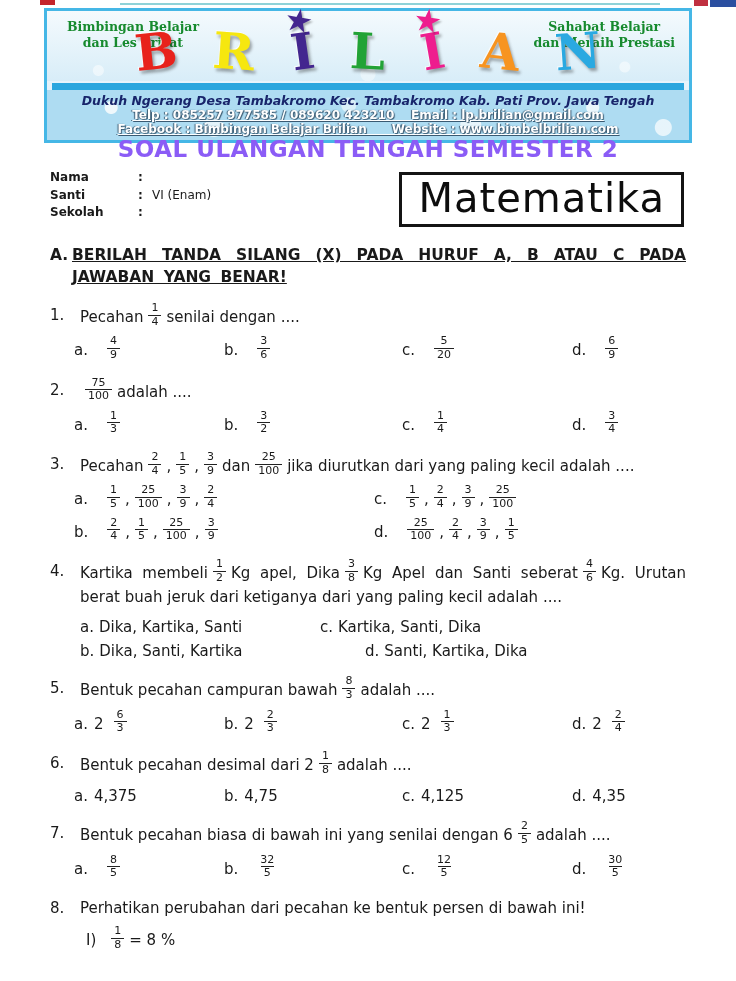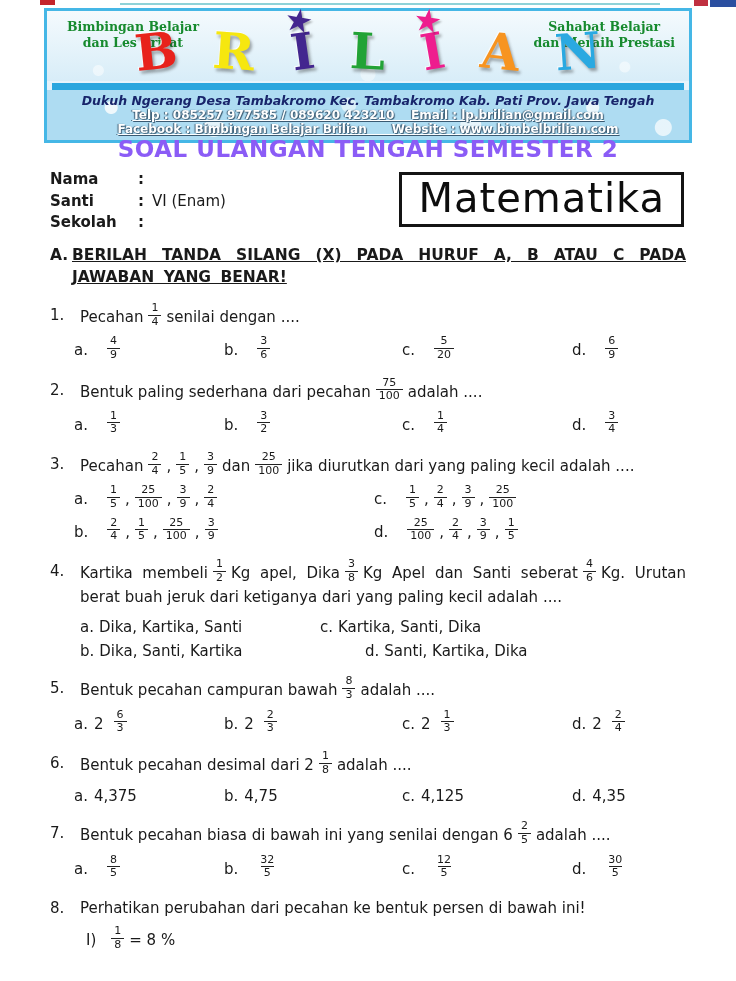--- a/index.html
+++ b/index.html
@@ -63,21 +63,21 @@
   .addr-line { white-space:pre; font-weight:bold; }
   .addr-1 { font-size:12.5px; color:#18256b;font-style:italic; }
   .addr-2, .addr-3 { font-size:12px; color:#ffffff; text-shadow:1px 1px 1px #3a5a72, -1px 0 1px #3a5a72;text-decoration:underline; }
 
   
   .main { position:absolute; left:50px; top:136px; width:636px; }
   .page-title {
     text-align:center; font-weight:bold; font-size:23px; letter-spacing:.5px; color:#8b5cf6;
   }
   .form-wrap { position:relative; margin-top:8px; height:62px; }
-  .form-row { display:flex; font-size:15px; line-height:1.3; margin-bottom:2px; }
+  .form-row { display:flex; font-size:12px; line-height:1.3; margin-bottom:2px; }
   .f-label { font-weight:bold; width:88px; }
   .f-colon { font-weight:bold; width:14px; }
   .f-value { }
   .subject-box {
     position:absolute; right:2px; top:2px; border:3px solid #141414; background:#fff;
     padding:0 16px 3px 16px; font-size:40px; font-weight:400; letter-spacing:1px; color:#0d0d0d;
   }
   .section-head { display:flex; margin-top:12px; font-weight:bold; font-size:15.5px; line-height:1.45; }
   .sec-prefix { width:22px; flex:none; }
   .sec-text { flex:1; text-decoration:underline; text-align:justify; word-spacing:4px; }
@@ -209,21 +209,21 @@
                 </span>
               </div>
             </div>
           </div>
         </div>
       </div>
       <div class="question">
         <div class="q-row">
           <span class="q-num">2.</span>
           <div class="q-body">
-            <div class="q-text"><span class="seg">Bentuk paling sederhana dari pecahan</span><span class="frac">
+            <div class="q-text"><span class="frac">
                 <span class="num">75</span>
                 <span class="den">100</span>
               </span><span class="seg">adalah ....</span></div>
             <div class="opts row4">
               <div class="opt">
                 <span class="opt-label" style="margin-right: 14px;">a.</span>
                 <span class="frac">
                   <span class="num">1</span>
                   <span class="den">3</span>
                 </span>

